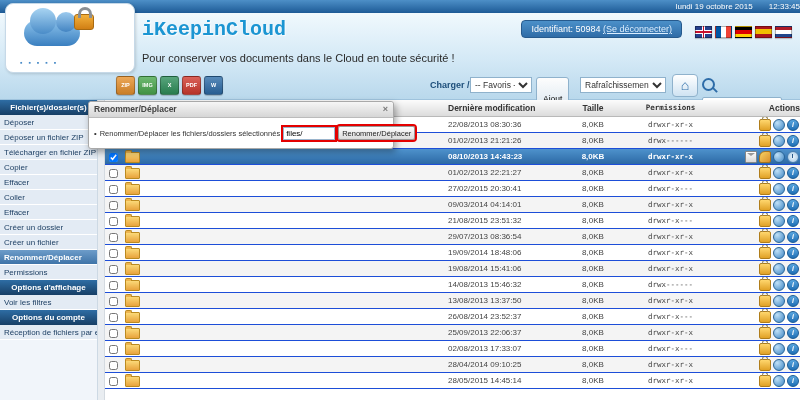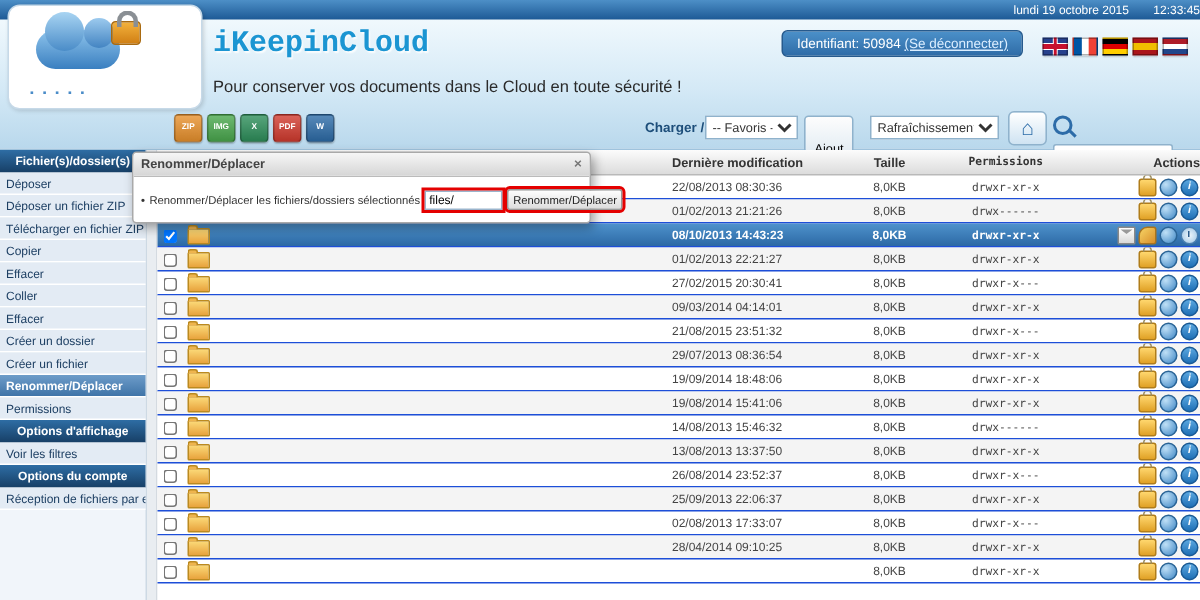--- a/index.html
+++ b/index.html
@@ -334,20 +334,21 @@
           <span class="td td-name"></span>
           <span class="td td-date">28/04/2014 09:10:25</span>
           <span class="td td-size">8,0KB</span>
           <span class="td td-perm">drwxr-xr-x</span>
           <span class="td td-actions"><span class="ai ai-lock"></span><span class="ai ai-globe"></span><span class="ai ai-info"></span></span>
         </div>
         <div class="tr">
           <span class="td td-check"><input type="checkbox" style=""></span>
           <span class="td td-icon"><span class="folder"></span></span>
           <span class="td td-name"></span>
+          <span class="td td-date">28/05/2015 14:45:14</span>
           <span class="td td-size">8,0KB</span>
           <span class="td td-perm">drwxr-xr-x</span>
           <span class="td td-actions"><span class="ai ai-lock"></span><span class="ai ai-globe"></span><span class="ai ai-info"></span></span>
         </div>
       </div>
   </div>
 </div>
 
 <div class="modal">
   <div class="modal-header">

